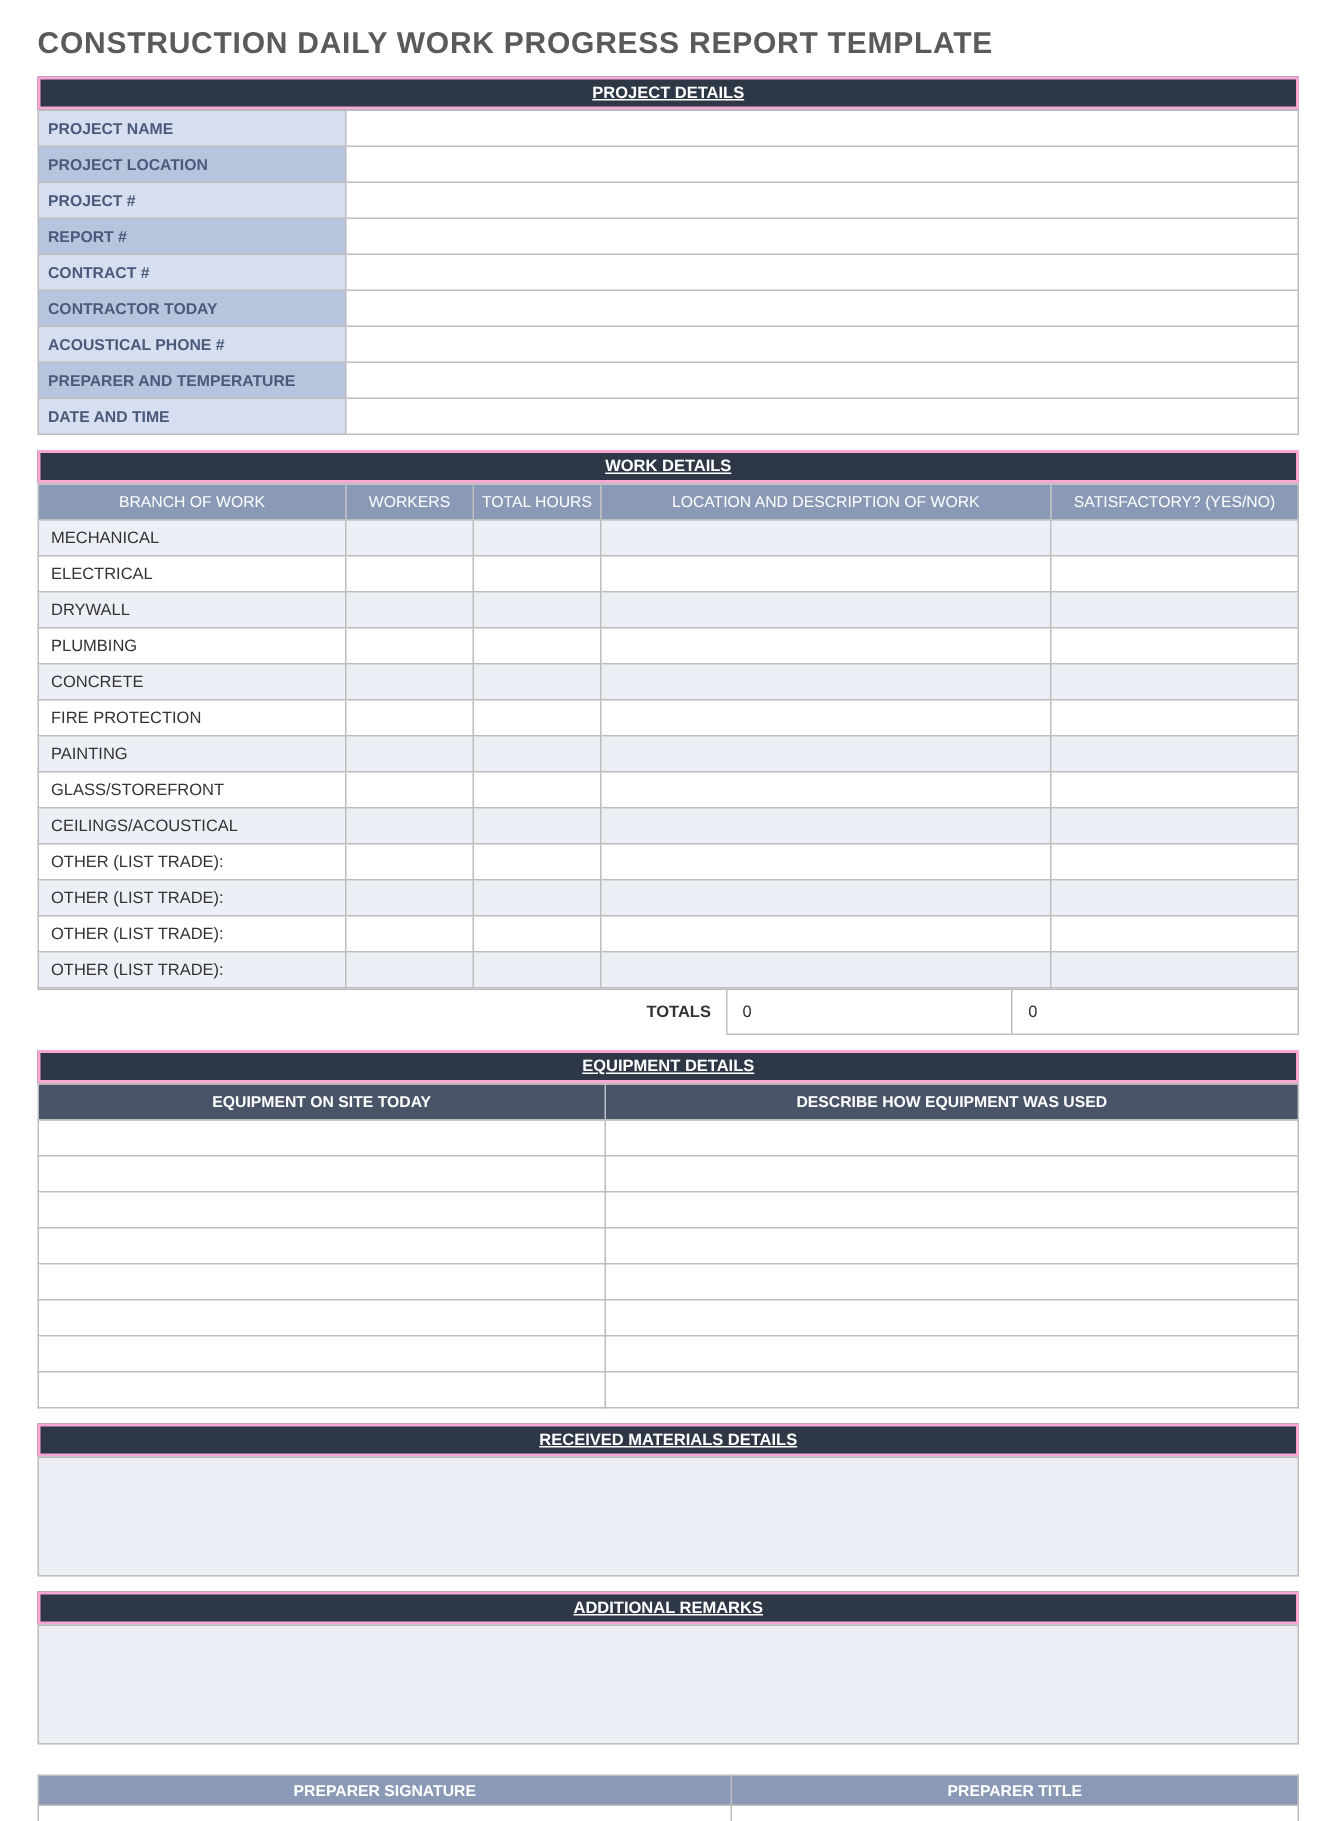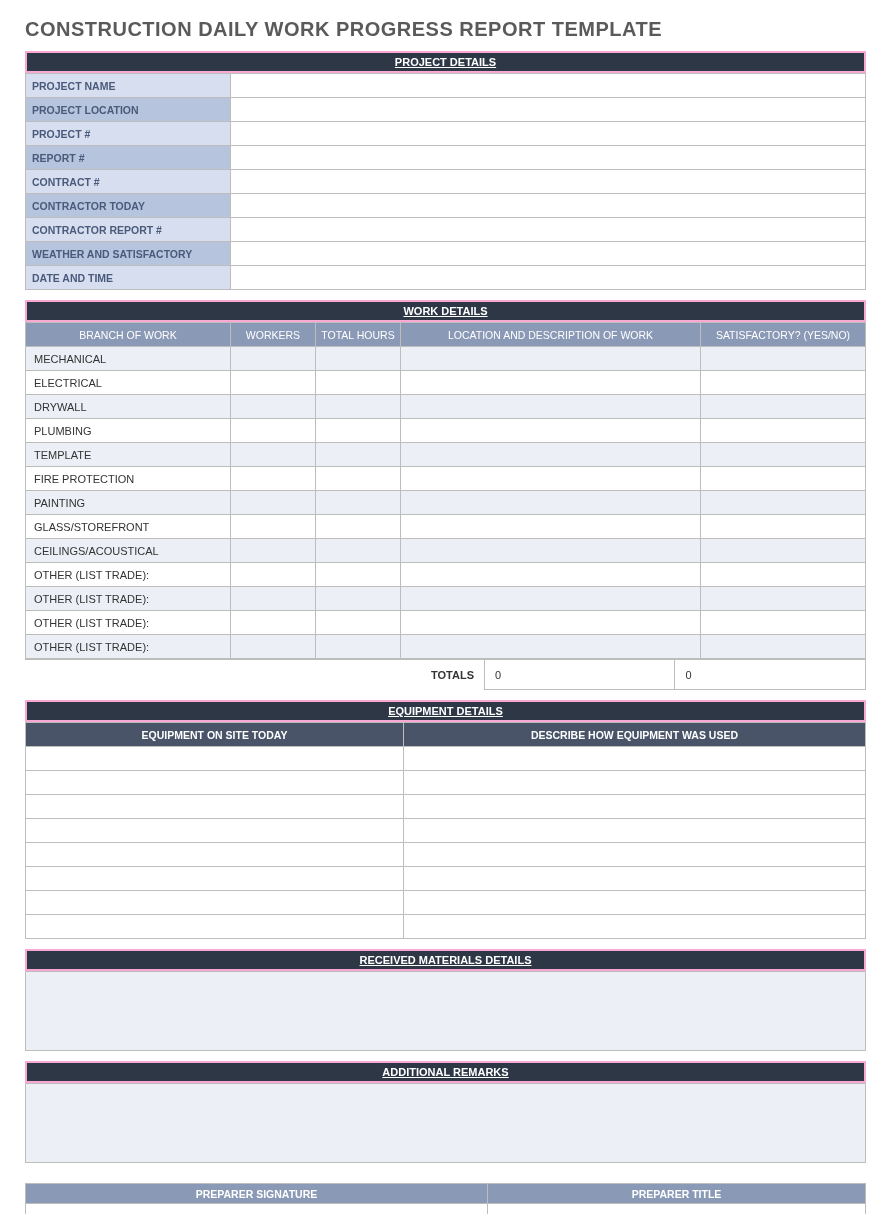--- a/index.html
+++ b/index.html
@@ -139,25 +139,25 @@
       </tr>
       <tr>
         <td class="label">CONTRACT #</td>
         <td class="value"></td>
       </tr>
       <tr>
         <td class="label">CONTRACTOR TODAY</td>
         <td class="value"></td>
       </tr>
       <tr>
-        <td class="label">CONTRACTOR REPORT #</td>
-        <td class="value"></td>
-      </tr>
-      <tr>
-        <td class="label">WEATHER AND SATISFACTORY</td>
+        <td class="label">ACOUSTICAL PHONE #</td>
+        <td class="value"></td>
+      </tr>
+      <tr>
+        <td class="label">PREPARER AND TEMPERATURE</td>
         <td class="value"></td>
       </tr>
       <tr>
         <td class="label">DATE AND TIME</td>
         <td class="value"></td>
       </tr>
     </tbody>
 </table>
 
 <div class="gap"></div>
@@ -203,21 +203,21 @@
         <td></td>
       </tr>
       <tr class="data">
         <td class="branch">PLUMBING</td>
         <td></td>
         <td></td>
         <td></td>
         <td></td>
       </tr>
       <tr class="data">
-        <td class="branch">TEMPLATE</td>
+        <td class="branch">CONCRETE</td>
         <td></td>
         <td></td>
         <td></td>
         <td></td>
       </tr>
       <tr class="data">
         <td class="branch">FIRE PROTECTION</td>
         <td></td>
         <td></td>
         <td></td>

